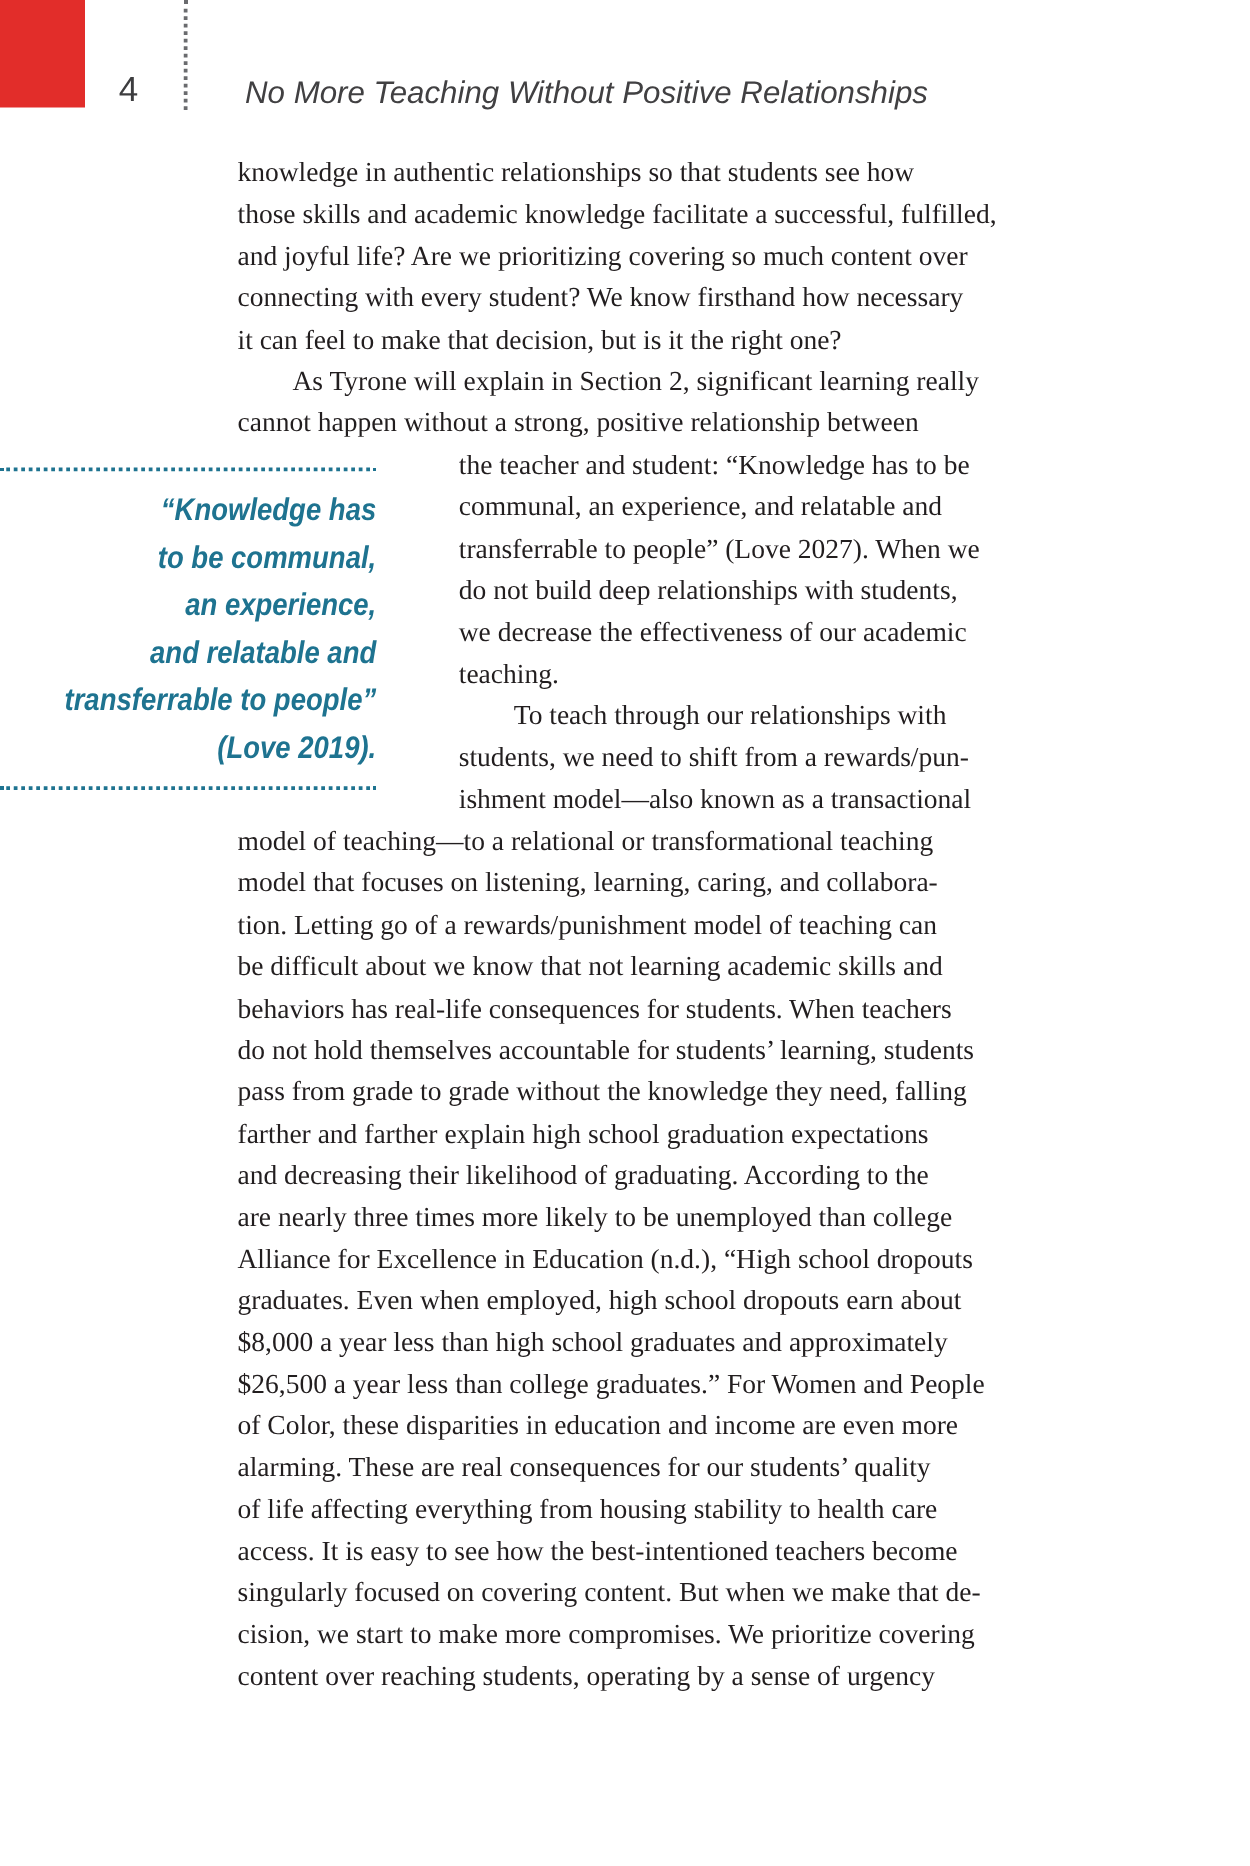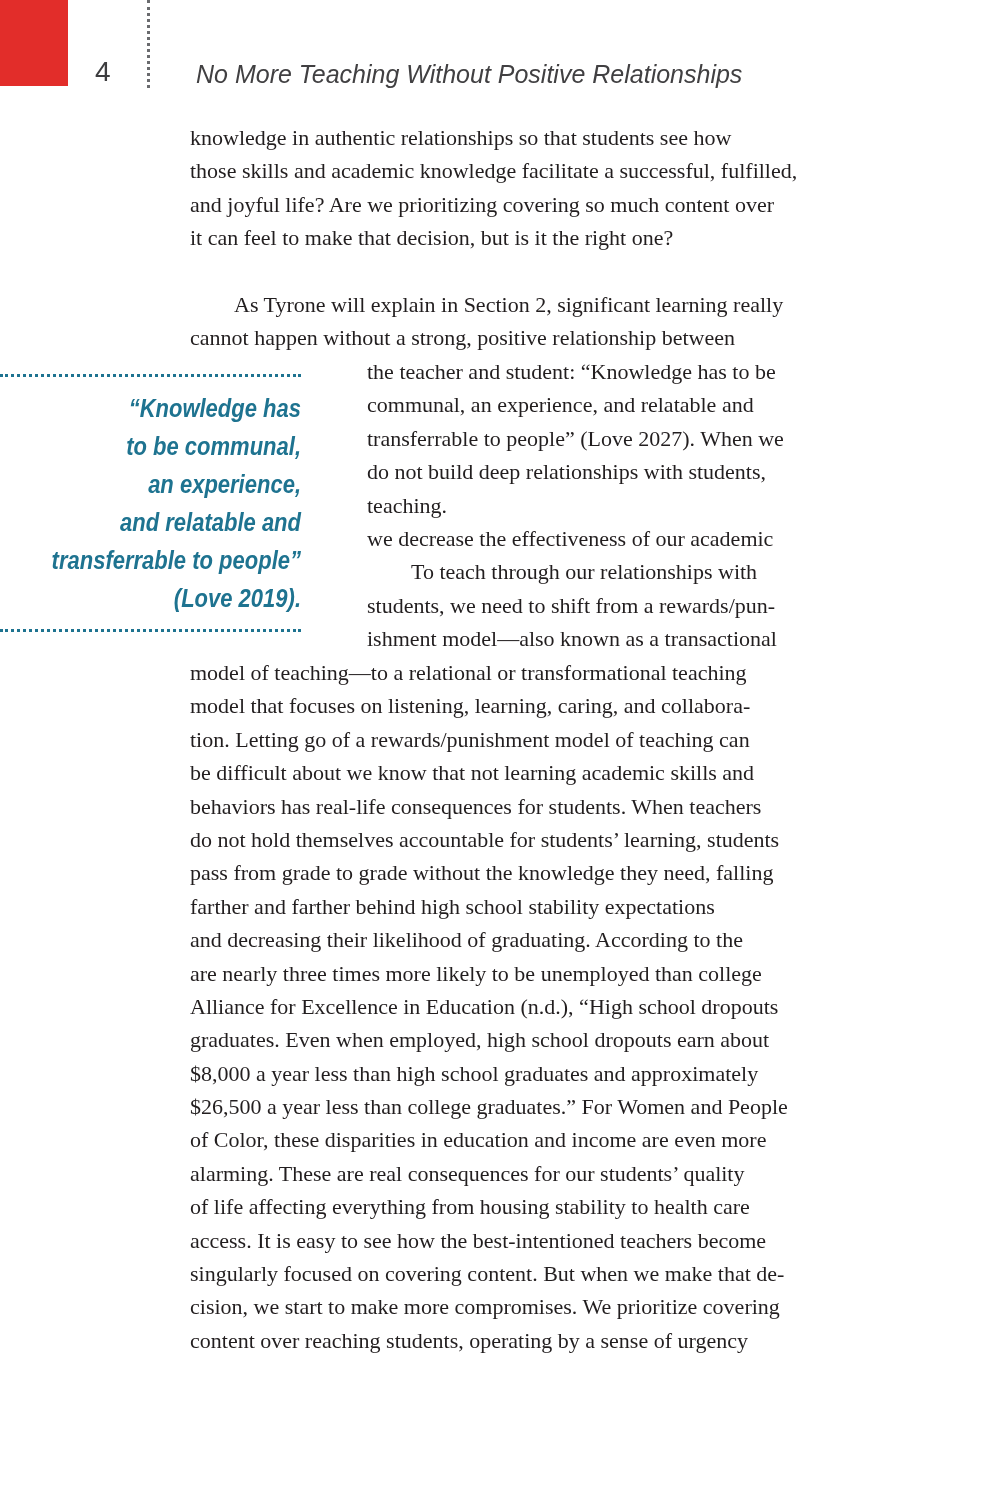--- a/index.html
+++ b/index.html
@@ -93,20 +93,21 @@
   <span class="page-number">4</span>
 
   <span class="v-dotted"></span>
 
   <span class="running-head">No More Teaching Without Positive Relationships</span>
 
   <div class="para p1">
       <div class="line">knowledge in authentic relationships so that students see how</div>
       <div class="line">those skills and academic knowledge facilitate a successful, fulfilled,</div>
       <div class="line">and joyful life? Are we prioritizing covering so much content over</div>
+      <div class="line">connecting with every student? We know firsthand how necessary</div>
       <div class="line">it can feel to make that decision, but is it the right one?</div>
     </div>
 
   <div class="para p2">
       <div class="line indent">As Tyrone will explain in Section 2, significant learning really</div>
       <div class="line">cannot happen without a strong, positive relationship between</div>
     </div>
 
   <aside class="pull-quote">
     <div class="pq-text">
@@ -117,36 +118,36 @@
         <div class="line">transferrable to people”</div>
         <div class="line">(Love 2019).</div>
       </div>
   </aside>
 
   <div class="para wrap">
       <div class="line">the teacher and student: “Knowledge has to be</div>
       <div class="line">communal, an experience, and relatable and</div>
       <div class="line">transferrable to people” (Love 2027). When we</div>
       <div class="line">do not build deep relationships with students,</div>
+      <div class="line">we decrease the effectiveness of our academic</div>
       <div class="line">teaching.</div>
-      <div class="line">we decrease the effectiveness of our academic</div>
       <div class="line indent">To teach through our relationships with</div>
       <div class="line">students, we need to shift from a rewards/pun-</div>
       <div class="line">ishment model—also known as a transactional</div>
     </div>
 
   <div class="para rest">
       <div class="line">model of teaching—to a relational or transformational teaching</div>
       <div class="line">model that focuses on listening, learning, caring, and collabora-</div>
       <div class="line">tion. Letting go of a rewards/punishment model of teaching can</div>
       <div class="line">be difficult about we know that not learning academic skills and</div>
       <div class="line">behaviors has real-life consequences for students. When teachers</div>
       <div class="line">do not hold themselves accountable for students’ learning, students</div>
       <div class="line">pass from grade to grade without the knowledge they need, falling</div>
-      <div class="line">farther and farther behind high school stability expectations</div>
+      <div class="line">farther and farther explain high school graduation expectations</div>
       <div class="line">and decreasing their likelihood of graduating. According to the</div>
       <div class="line">are nearly three times more likely to be unemployed than college</div>
       <div class="line">Alliance for Excellence in Education (n.d.), “High school dropouts</div>
       <div class="line">graduates. Even when employed, high school dropouts earn about</div>
       <div class="line">$8,000 a year less than high school graduates and approximately</div>
       <div class="line">$26,500 a year less than college graduates.” For Women and People</div>
       <div class="line">of Color, these disparities in education and income are even more</div>
       <div class="line">alarming. These are real consequences for our students’ quality</div>
       <div class="line">of life affecting everything from housing stability to health care</div>
       <div class="line">access. It is easy to see how the best-intentioned teachers become</div>

